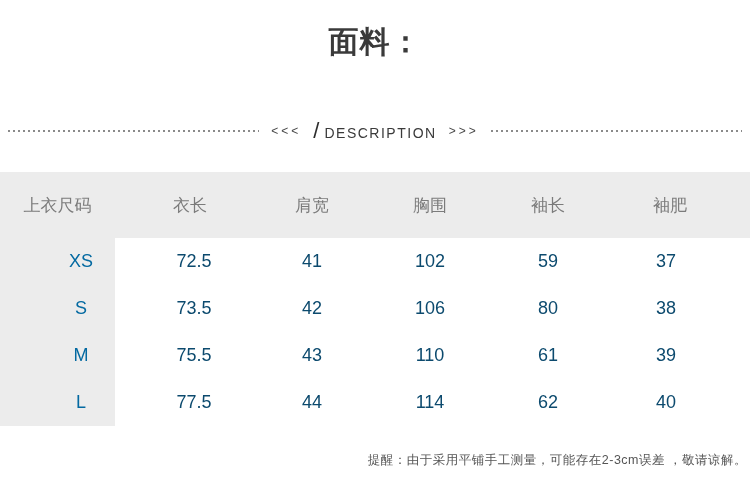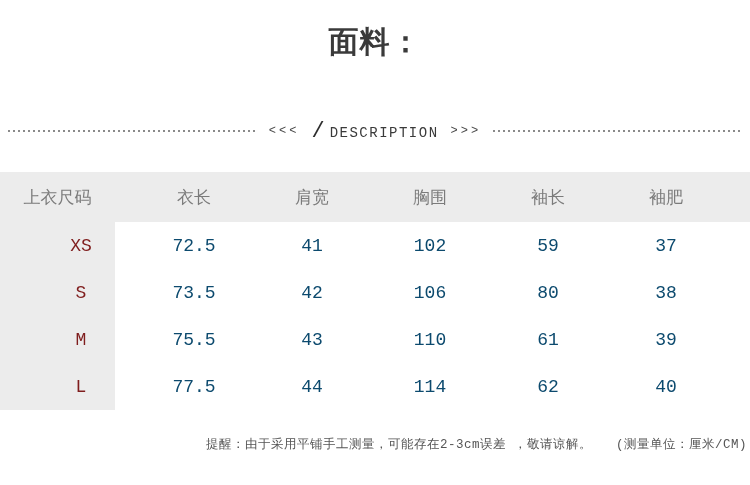--- a/index.html
+++ b/index.html
@@ -1,21 +1,21 @@
 <!DOCTYPE html>
 <html><head>
 <meta charset="utf-8">
 <style>
   html, body { margin: 0; padding: 0; background: #ffffff; }
   .page {
     position: relative;
     width: 750px;
     height: 485px;
     background: #ffffff;
-    font-family: Liberation Mono, monospace;
+    font-family: Liberation Sans, sans-serif;
     overflow: hidden;
   }
 
   
   .title-row {
     display: flex;
     justify-content: center;
     align-items: baseline;
     padding-top: 22px;
     height: 38px;
@@ -83,34 +83,34 @@
     table-layout: fixed;
     margin-top: 26px;
   }
   .size-table th {
     height: 50px;
     background: #ececec;
     font-weight: normal;
     font-size: 17px;
     color: #7b7b7b;
     text-align: center;
-    padding: 0;
+    padding: 8px;
   }
   .size-table td {
     height: 47px;
     font-size: 18px;
     color: #0c4a6e;
     text-align: center;
     padding: 0;
   }
   .size-table .col2 { padding-left: 20px; }
   .size-table .col6 { padding-right: 25px; }
   .size-table td.size-cell {
     background: #ececec;
-    color: #7f1d1d;
+    color: #0369a1;
     padding-left: 47px;
   }
 
   
   .note-row {
     display: flex;
     justify-content: flex-end;
     align-items: baseline;
     margin-top: 26px;
     padding-right: 3px;
@@ -193,16 +193,15 @@
         <td>44</td>
         <td>114</td>
         <td>62</td>
         <td class="col6">40</td>
       </tr>
     </tbody>
   </table>
 
   <div class="note-row">
     <span class="note-text">提醒：由于采用平铺手工测量，可能存在2-3cm误差 ，敬请谅解。</span>
-    <span class="note-text">(测量单位：厘米/CM)</span>
   </div>
 
 </div>
 
 </body></html>

